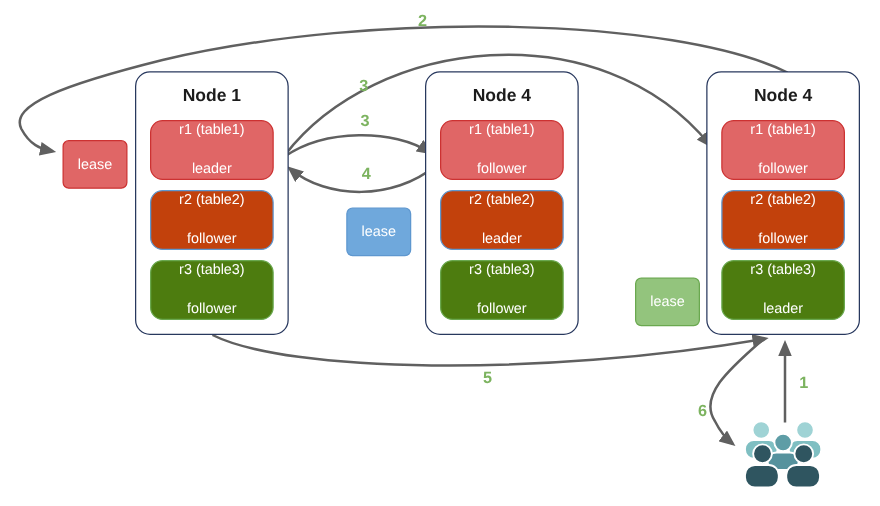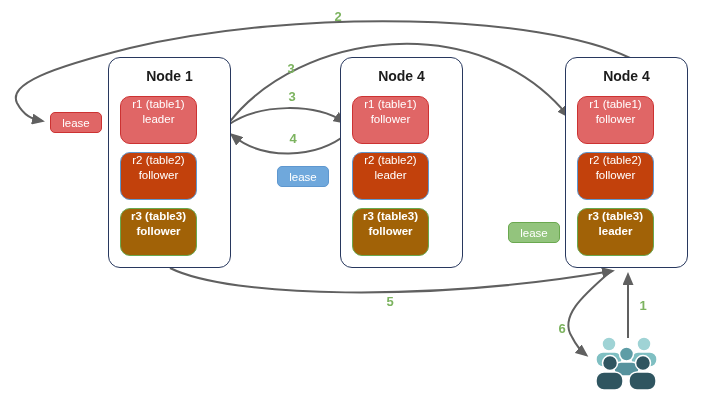--- a/index.html
+++ b/index.html
@@ -9,32 +9,32 @@
   }
   .node{
     position:absolute;top:57px;width:123px;height:211px;background:#ffffff;
     border:1.5px solid #28385e;border-radius:12px;box-sizing:border-box;
   }
   .node-title{
     position:absolute;top:10px;left:0;width:100%;text-align:center;
     font-size:14px;font-weight:bold;color:#1c1c1c;
   }
   .replica{
-    position:absolute;left:11px;width:77px;height:48px;border-radius:10px;
+    position:absolute;left:11px;width:99px;height:48px;border-radius:10px;
     box-sizing:border-box;display:flex;flex-direction:column;align-items:center;
-    justify-content:flex-start;color:#ffffff;font-size:11.5px;line-height:1.3;text-align:center;
+    justify-content:space-between;color:#ffffff;font-size:11.5px;line-height:1.3;text-align:center;
   }
   .replica.red{background:#e06666;border:1.5px solid #cc3232;}
   .replica.blue{background:#c2410c;border:1.5px solid #5e97cf;}
-  .replica.green{background:#a16207;border:1.5px solid #6aa84f;font-weight:bold;}
+  .replica.green{background:#4d7c0f;border:1.5px solid #6aa84f;}
   .r-pos-0{top:38px;}
   .r-pos-1{top:94px;}
   .r-pos-2{top:150px;}
   .lease{
-    position:absolute;width:52px;height:21px;border-radius:5px;box-sizing:border-box;
+    position:absolute;width:52px;height:39px;border-radius:5px;box-sizing:border-box;
     display:flex;align-items:center;justify-content:center;color:#ffffff;font-size:11.5px;
   }
   .lease.red{left:50px;top:112px;background:#e06666;border:1.5px solid #cc3232;}
   .lease.blue{left:277px;top:166px;background:#6fa8dc;border:1.5px solid #5e97cf;}
   .lease.green{left:508px;top:222px;background:#93c47d;border:1.5px solid #6aa84f;}
   .step{
     position:absolute;width:14px;text-align:center;font-size:13px;font-weight:bold;color:#7cb35f;
   }
   #arrows{position:absolute;left:0;top:0;width:704px;height:405px;pointer-events:none;}
   #users{position:absolute;left:595px;top:335px;}

